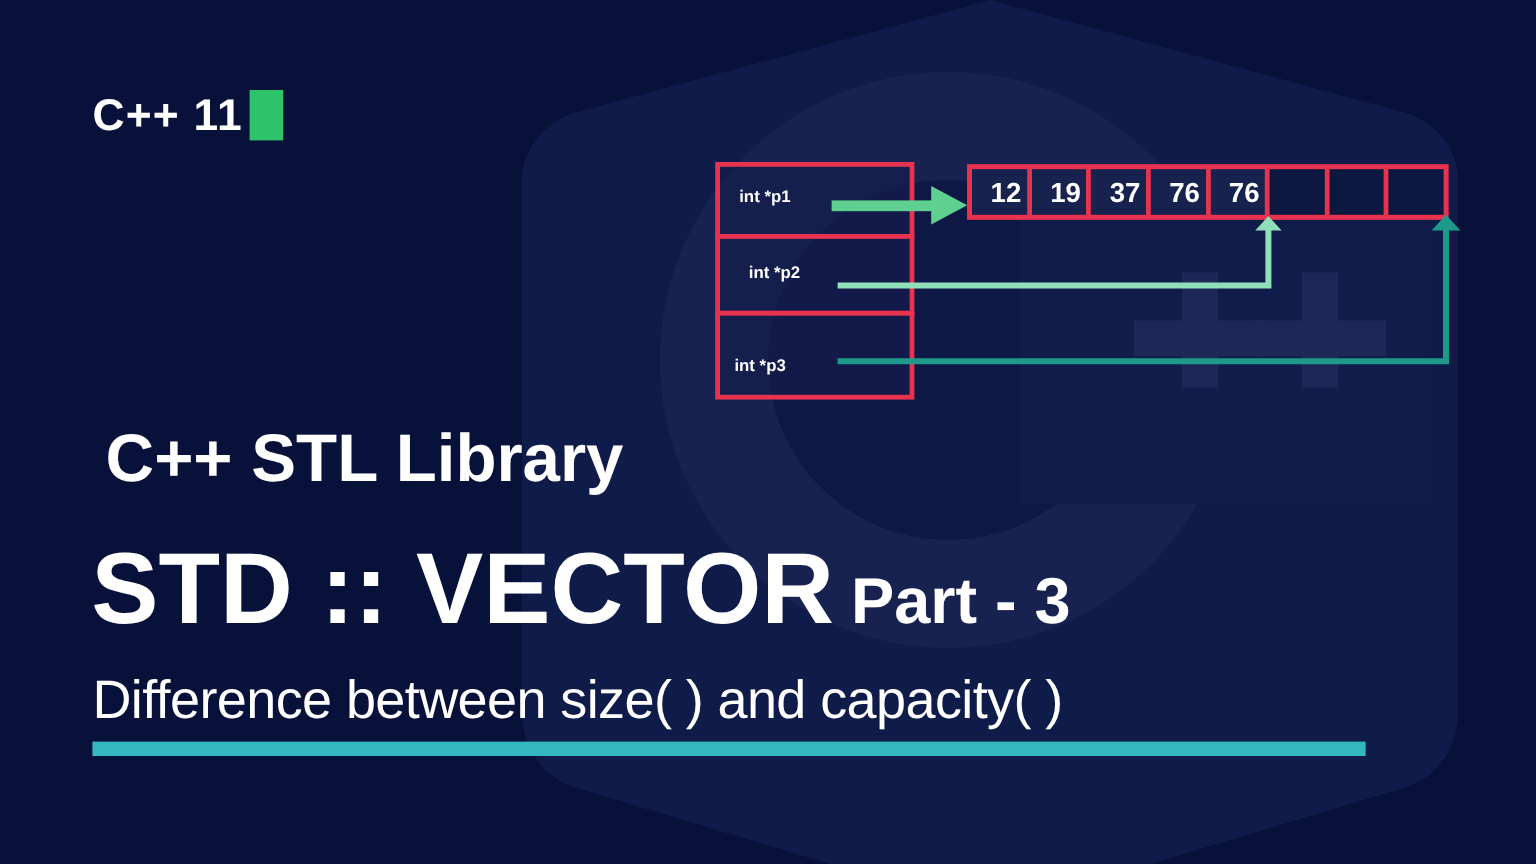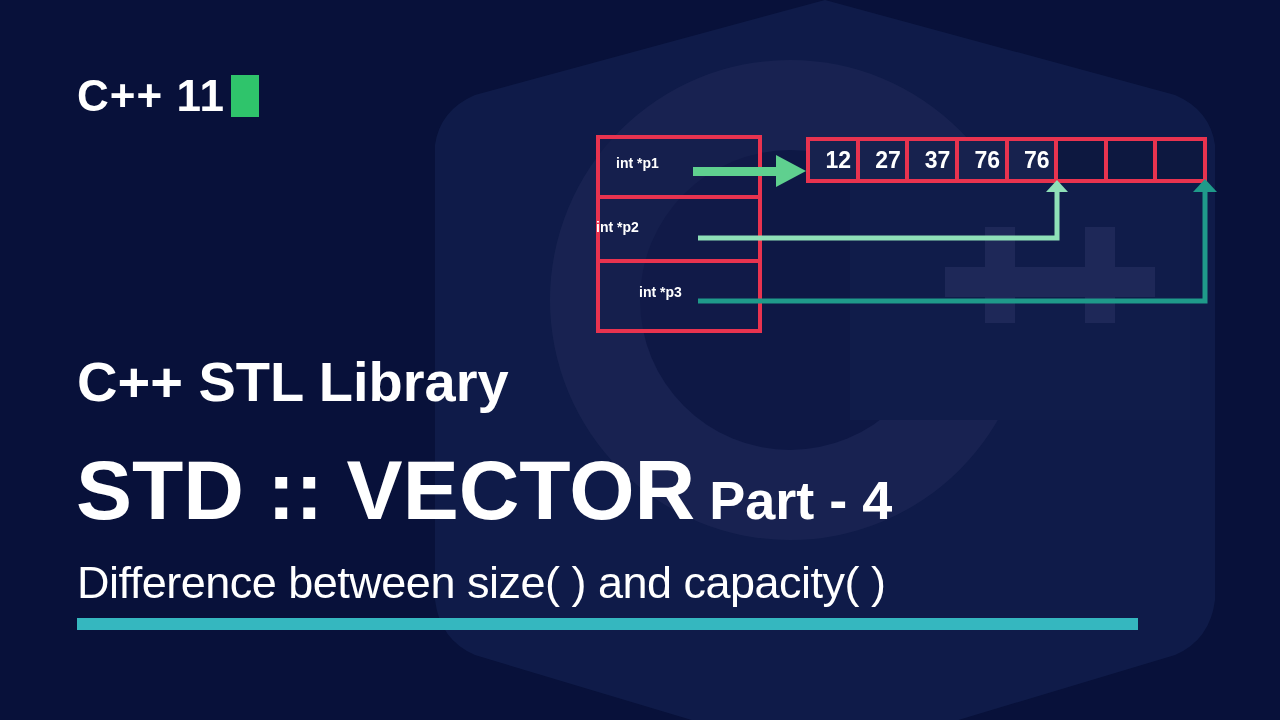--- a/index.html
+++ b/index.html
@@ -5,21 +5,21 @@
   html, body { margin:0; padding:0; }
   body {
     width:1280px; height:720px; overflow:hidden; position:relative;
     background:#08113a;
     font-family:"Liberation Sans", sans-serif;
     color:#fff;
   }
   .bg-logo { position:absolute; left:0; top:0; width:1280px; height:720px; }
   .brand {
     position:absolute; left:77px; top:70px;
-    font-weight:700; font-size:44px; letter-spacing:1px; line-height:52px;
+    font-weight:700; font-size:37px; letter-spacing:1px; line-height:52px;
     display:flex; align-items:center;
   }
   .brand .cursor { display:inline-block; width:28px; height:42px; background:#2fc46b; margin-left:6px; }
   .diagram { position:absolute; left:0; top:0; width:1280px; height:720px; }
   .ptr-cell {
     position:absolute; left:596px; width:166px; box-sizing:border-box;
     border:4px solid #e8334f; background:rgba(20,30,75,0.55);
   }
   .ptr-label {
     position:absolute; font-weight:700; font-size:14px; color:#fff;
@@ -28,21 +28,21 @@
   .array {
     position:absolute; left:806px; top:137px; width:401px; height:46px;
     box-sizing:border-box; border:4px solid #e8334f; display:flex; background:#e8334f; gap:4px;
   }
   .arr-cell {
     flex:1; background:#0d1840; display:flex; align-items:center; justify-content:center;
     font-weight:700; font-size:23px; color:#fff;padding-left:11px;
   }
   .arr-cell.filled { background:#17224e; }
   .title1 {
-    position:absolute; left:77px; top:350px; font-weight:700; font-size:56px; line-height:64px;
+    position:absolute; left:88px; top:350px; font-weight:700; font-size:56px; line-height:64px;
   }
   .title2 {
     position:absolute; left:76px; top:440px; font-weight:700; font-size:84px; line-height:100px;
     white-space:nowrap;
   }
   .title2 .part { font-size:54px; margin-left:14px; }
   .subtitle {
     position:absolute; left:77px; top:556px; font-weight:400; font-size:45px; line-height:54px;
     white-space:nowrap; letter-spacing:-0.5px;
   }
@@ -68,26 +68,26 @@
 
 <div class="brand">
   <span>C++ 11</span>
   <span class="cursor"></span>
 </div>
 
 <div class="ptr-cell" style="top:135px;height:64px;"></div>
 <div class="ptr-cell" style="top:195px;height:68px;"></div>
 <div class="ptr-cell" style="top:259px;height:74px;"></div>
 <span class="ptr-label" style="left:616px;top:155px;">int *p1</span>
-<span class="ptr-label" style="left:596px;top:219px;">int *p2</span>
-<span class="ptr-label" style="left:612px;top:284px;margin-left:27px;">int *p3</span>
+<span class="ptr-label" style="left:624px;top:219px;">int *p2</span>
+<span class="ptr-label" style="left:612px;top:296px;">int *p3</span>
 
 <div class="array">
   <div class="arr-cell filled">12</div>
-  <div class="arr-cell filled">27</div>
+  <div class="arr-cell filled">19</div>
   <div class="arr-cell filled">37</div>
   <div class="arr-cell filled">76</div>
   <div class="arr-cell filled">76</div>
   <div class="arr-cell"></div>
   <div class="arr-cell"></div>
   <div class="arr-cell"></div>
 </div>
 
 <svg class="diagram" viewBox="0 0 1280 720">
   <g>
@@ -99,16 +99,16 @@
     <polygon points="1046,192 1057,180 1068,192" fill="#8fe0b8"></polygon>
   </g>
   <g>
     <polyline points="698,301 1205,301 1205,190" fill="none" stroke="#1f9a8a" stroke-width="5"></polyline>
     <polygon points="1193,192 1205,179 1217,192" fill="#1f9a8a"></polygon>
   </g>
 </svg>
 
 <div class="title1">C++ STL Library</div>
 <div class="title2">
-  <span>STD :: VECTOR</span><span class="part">Part - 4</span>
+  <span>STD :: VECTOR</span><span class="part">Part - 3</span>
 </div>
 <div class="subtitle">Difference between size( ) and capacity( )</div>
 <div class="underline"></div>
 
 </body></html>

